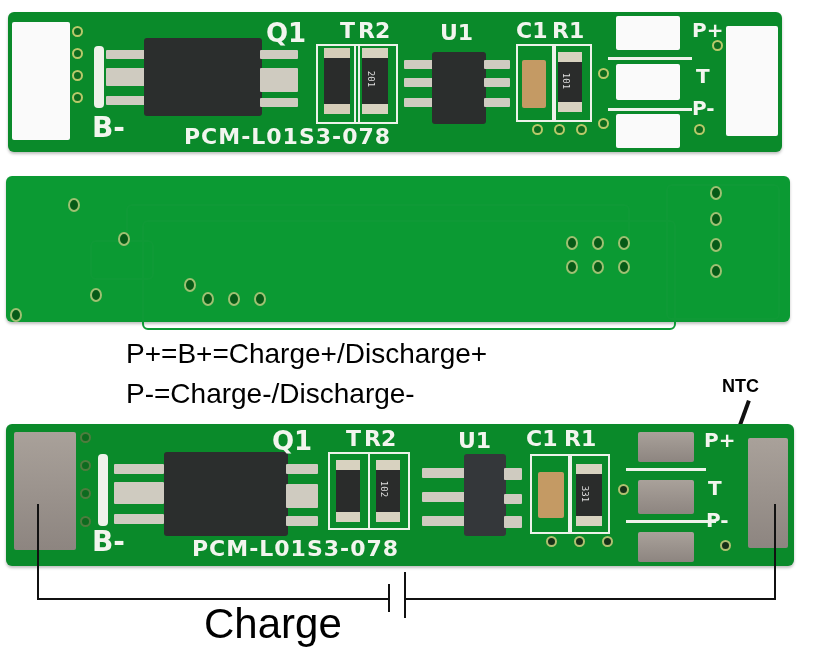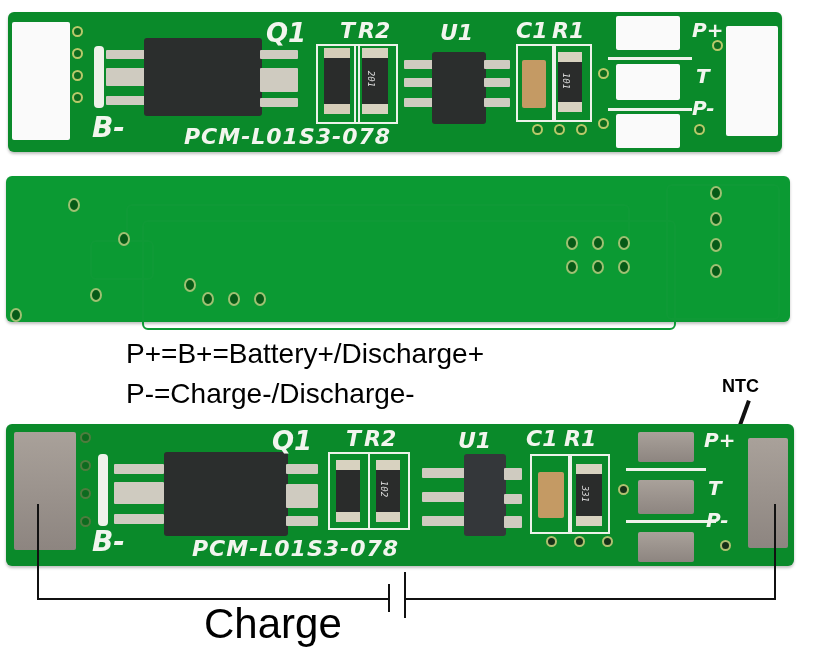--- a/index.html
+++ b/index.html
@@ -1,17 +1,17 @@
 <!DOCTYPE html>
 <html><head>
   <meta charset="utf-8">
   <style>
     html, body { margin: 0; padding: 0; background: #ffffff; }
     body { width: 815px; height: 656px; position: relative; overflow: hidden; font-family: "Liberation Sans", sans-serif; }
-    .pcb { position: absolute; background: #0a8a2a; border-radius: 6px; box-shadow: 0 2px 3px rgba(0,0,0,0.25); font-style: italic; }
+    .pcb { position: absolute; background: #0a8a2a; border-radius: 6px; box-shadow: 0 2px 3px rgba(0,0,0,0.25); }
     .pcb.back { background: #0b9a33; }
     .silk { position: absolute; color: #f2f5ee; font-family: "DejaVu Sans", sans-serif; font-weight: bold; line-height: 1; white-space: nowrap; }
     .silk-box { position: absolute; border: 2px solid #eef2ea; }
     .silk-line { position: absolute; background: #eef2ea; }
     .pad-white { position: absolute; background: #fafafa; border-radius: 2px; }
     .pad-gray { position: absolute; background: linear-gradient(180deg,#a9a19a,#8d8580); border-radius: 2px; }
     .via { position: absolute; width: 11px; height: 11px; border-radius: 50%; background: #0d6b1f; border: 2px solid #b9c96a; box-sizing: border-box; }
     .via.back { background: #065a17; border-color: #9fc072; width: 12px; height: 14px; }
     .chip { position: absolute; background: #2b2e2d; border-radius: 3px; }
     .pin { position: absolute; background: #cfcbc0; border-radius: 1px; }
@@ -114,21 +114,21 @@
   <div class="via back" style="left:612px; top:60px;"></div>
   <div class="via back" style="left:560px; top:84px;"></div>
   <div class="via back" style="left:586px; top:84px;"></div>
   <div class="via back" style="left:612px; top:84px;"></div>
   <div class="via back" style="left:704px; top:10px;"></div>
   <div class="via back" style="left:704px; top:36px;"></div>
   <div class="via back" style="left:704px; top:62px;"></div>
   <div class="via back" style="left:704px; top:88px;"></div>
 </div>
 
-<div class="note" style="left:126px; top:338px; font-size:28px;">P+=B+=Battery+/Discharge+</div>
+<div class="note" style="left:126px; top:338px; font-size:28px;">P+=B+=Charge+/Discharge+</div>
 <div class="note" style="left:126px; top:378px; font-size:28px;">P-=Charge-/Discharge-</div>
 <div class="note" style="left:722px; top:376px; font-size:18px; font-weight:bold;">NTC</div>
 <div class="wire" style="left:727px; top:400px; width:4px; height:98px; transform-origin:top left; transform:translate(20px,0) rotate(20deg);"></div>
 
 <div class="pcb" style="left:6px; top:424px; width:788px; height:142px;">
   <div class="pad-gray" style="left:8px; top:8px; width:62px; height:118px;"></div>
   <div class="via" style="left:74px; top:8px; border-color:#4f7c3e;"></div>
   <div class="via" style="left:74px; top:36px; border-color:#4f7c3e;"></div>
   <div class="via" style="left:74px; top:64px; border-color:#4f7c3e;"></div>
   <div class="via" style="left:74px; top:92px; border-color:#4f7c3e;"></div>

